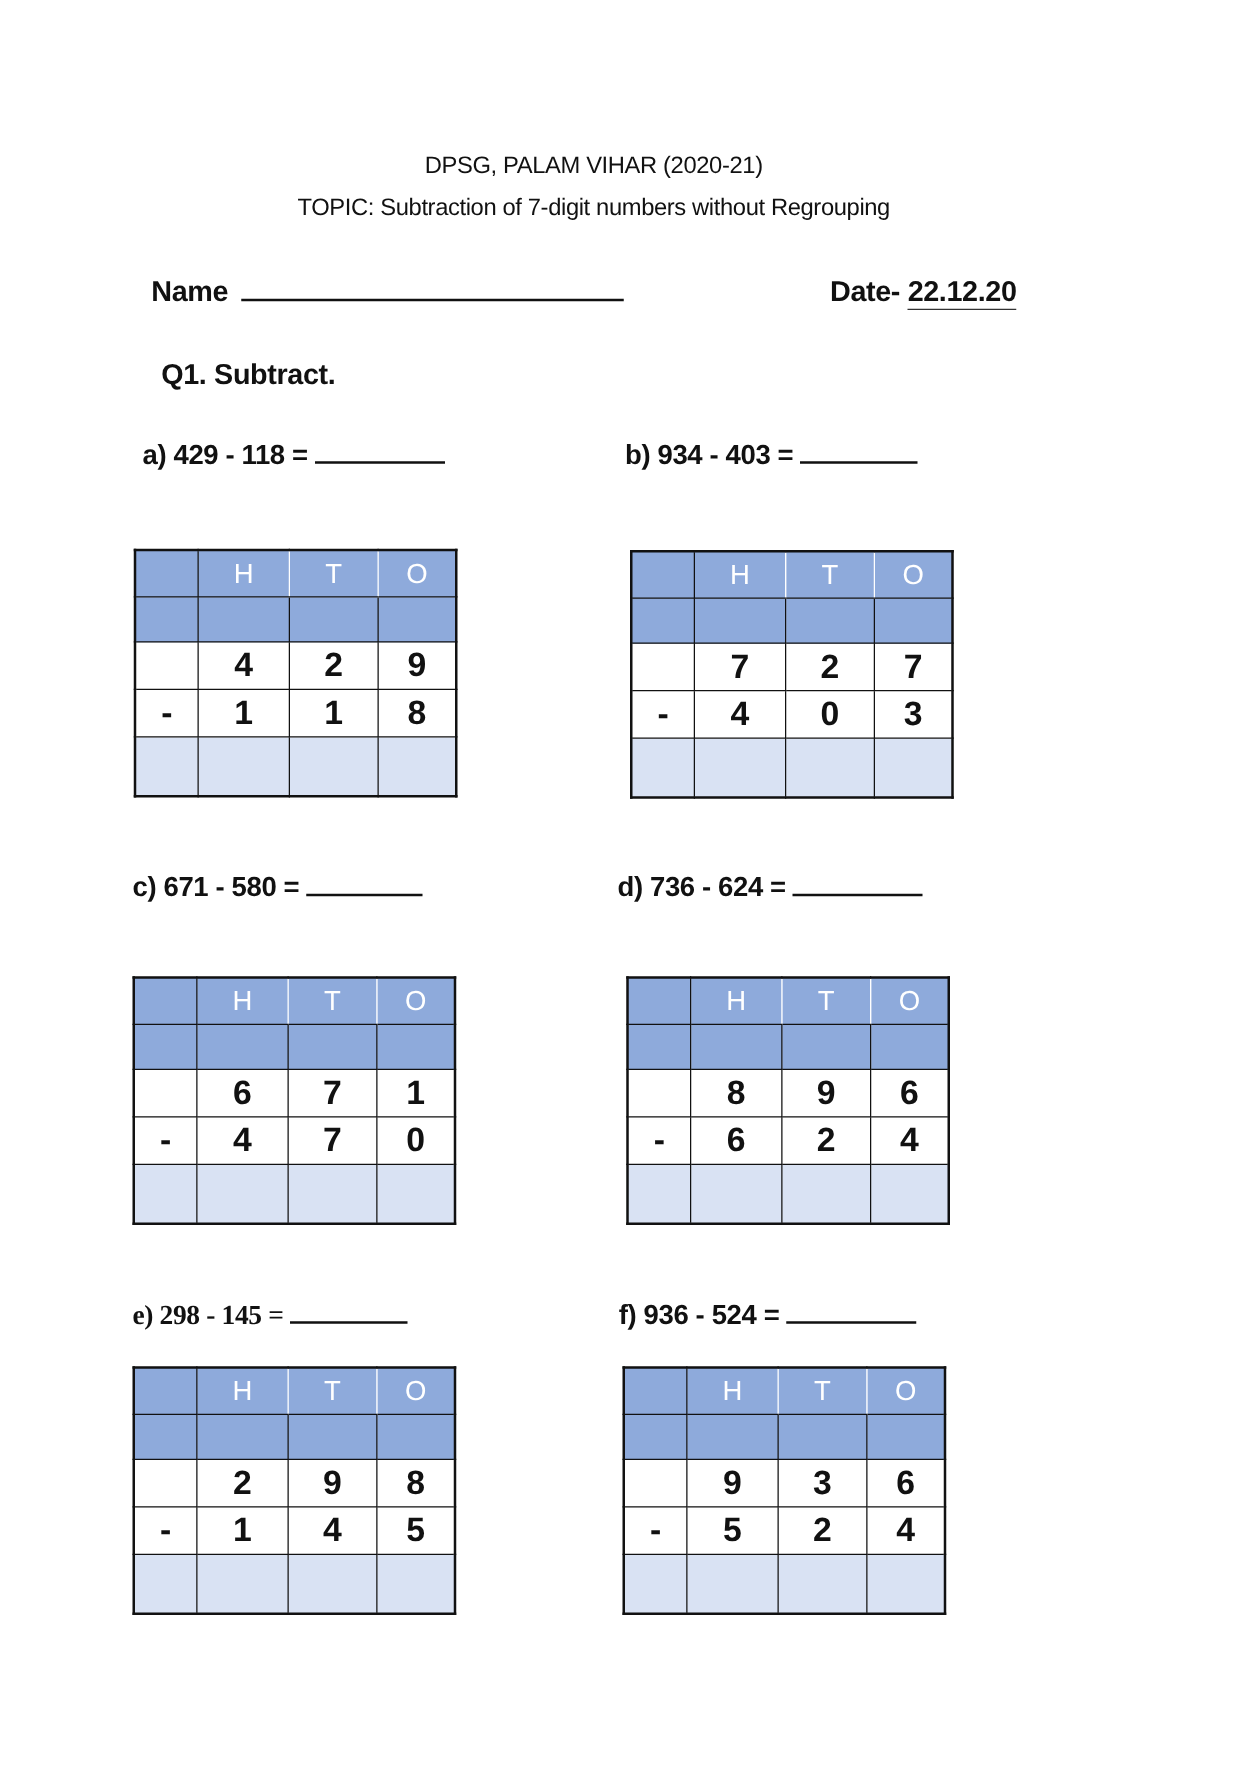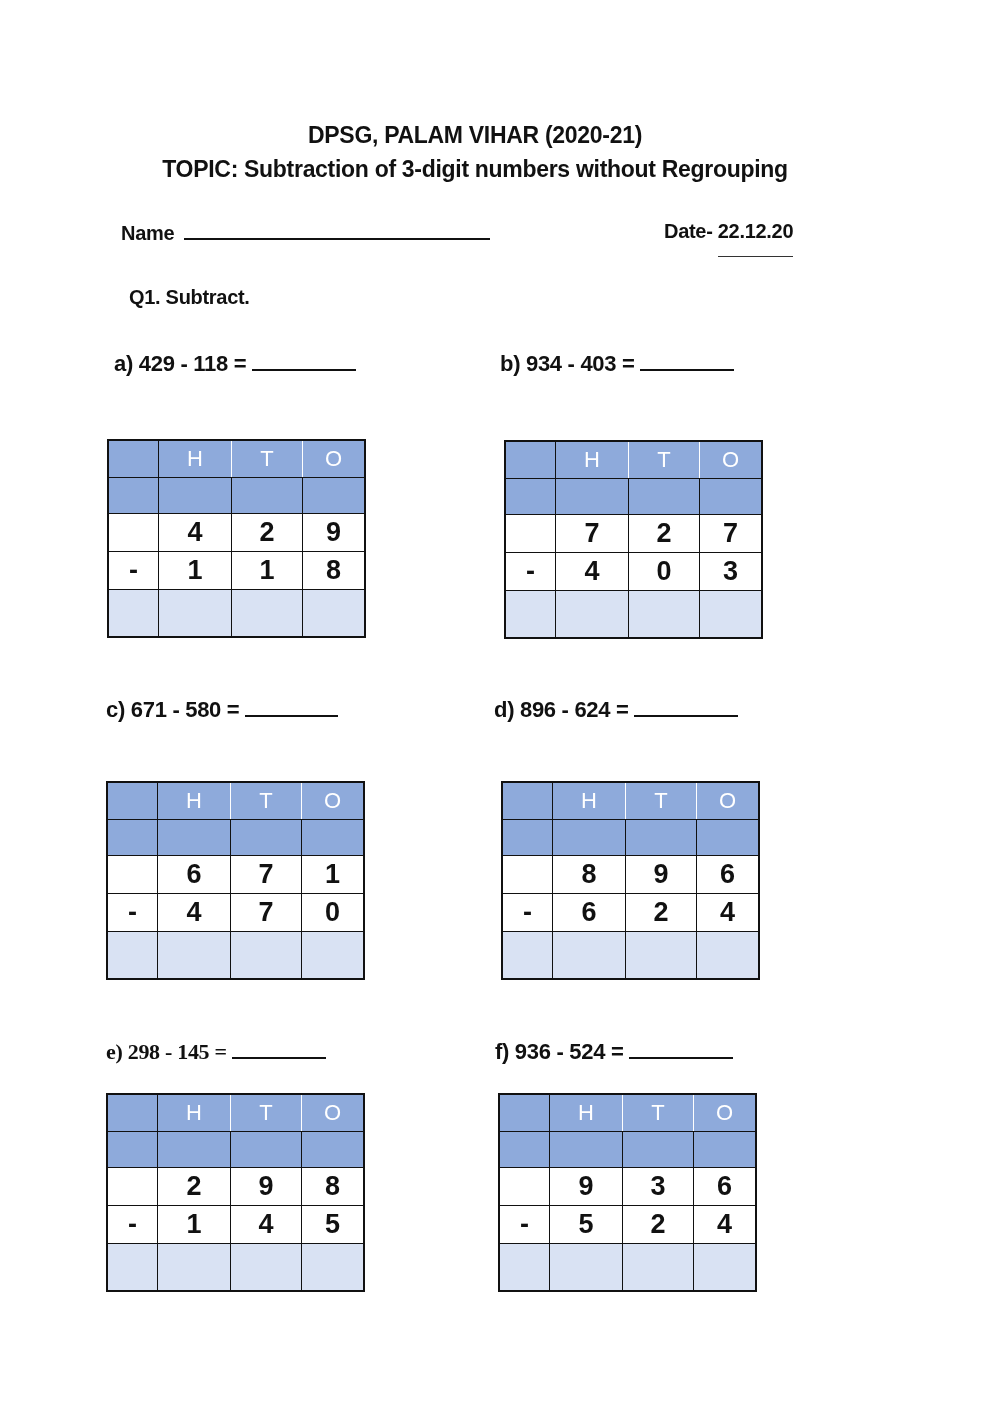--- a/index.html
+++ b/index.html
@@ -4,26 +4,26 @@
 <style>
   html, body { margin: 0; padding: 0; }
   body {
     width: 1000px; height: 1413px; position: relative; background: #ffffff;
     font-family: "Liberation Sans", sans-serif; color: #111;
     overflow: hidden;
   }
   .abs { position: absolute; }
   .title {
     left: 0; width: 950px; text-align: center;
-    font-weight: bold; font-size: 23px; letter-spacing: -0.3px;
-  }
-  .label { font-weight: bold; font-size: 20px; letter-spacing: -0.3px; white-space: nowrap; }
+    font-weight: normal; font-size: 19px; letter-spacing: -0.3px;
+  }
+  .label { font-weight: bold; font-size: 23px; letter-spacing: -0.3px; white-space: nowrap; }
   .q { font-weight: bold; font-size: 22px; letter-spacing: -0.3px; white-space: nowrap; }
   .blank { display: inline-block; border-bottom: 2px solid #111; height: 18px; vertical-align: baseline; }
-  .date-val { border-bottom: 1.5px solid #333; padding-bottom: 14px; }
+  .date-val { border-bottom: 1.5px solid #333; padding-bottom: 1px; }
 
   table.hto {
     position: absolute; border-collapse: collapse;
     border: 2px solid #111;
     table-layout: fixed;
   }
   table.hto td {
     border: 1.5px solid #111; padding: 0; text-align: center;
     font-weight: bold; font-size: 27px; color: #111;
   }
@@ -39,21 +39,21 @@
   table.hto tr.hdr td.c0 { border-right-color: #111; }
   table.hto tr.hdr td.c1 { border-left-color: #111; }
   table.hto tr.carry td { height: 35px; background: #8eaadb; }
   table.hto tr.num td { height: 37px; background: #ffffff; }
   table.hto tr.ans td { height: 46px; background: #d9e2f3; }
 </style>
 </head>
 <body>
 
 <div class="abs title" style="top:122px;">DPSG, PALAM VIHAR (2020-21)</div>
-<div class="abs title" style="top:156px;">TOPIC: Subtraction of 3-digit numbers without Regrouping</div>
+<div class="abs title" style="top:156px;">TOPIC: Subtraction of 7-digit numbers without Regrouping</div>
 
 <div class="abs label" style="left:121px; top:220px;">
   <span>Name</span>
   <span class="blank" style="width:306px; margin-left:4px;"></span>
 </div>
 <div class="abs label" style="left:664px; top:220px;">
   <span>Date-</span>
   <span class="date-val">22.12.20</span>
 </div>
 
@@ -65,21 +65,21 @@
 </div>
 <div class="abs q" style="left:500px; top:351px;">
   <span>b) 934 - 403 =</span>
   <span class="blank" style="width:94px;"></span>
 </div>
 <div class="abs q" style="left:106px; top:697px;">
   <span>c) 671 - 580 =</span>
   <span class="blank" style="width:93px;"></span>
 </div>
 <div class="abs q" style="left:494px; top:697px;">
-  <span>d) 896 - 624 =</span>
+  <span>d) 736 - 624 =</span>
   <span class="blank" style="width:104px;"></span>
 </div>
 <div class="abs q" style="left:106px; top:1039px;font-family:Liberation Serif, serif;">
   <span>e) 298 - 145 =</span>
   <span class="blank" style="width:94px;"></span>
 </div>
 <div class="abs q" style="left:495px; top:1039px;text-align:right;">
   <span>f) 936 - 524 =</span>
   <span class="blank" style="width:104px;"></span>
 </div>

